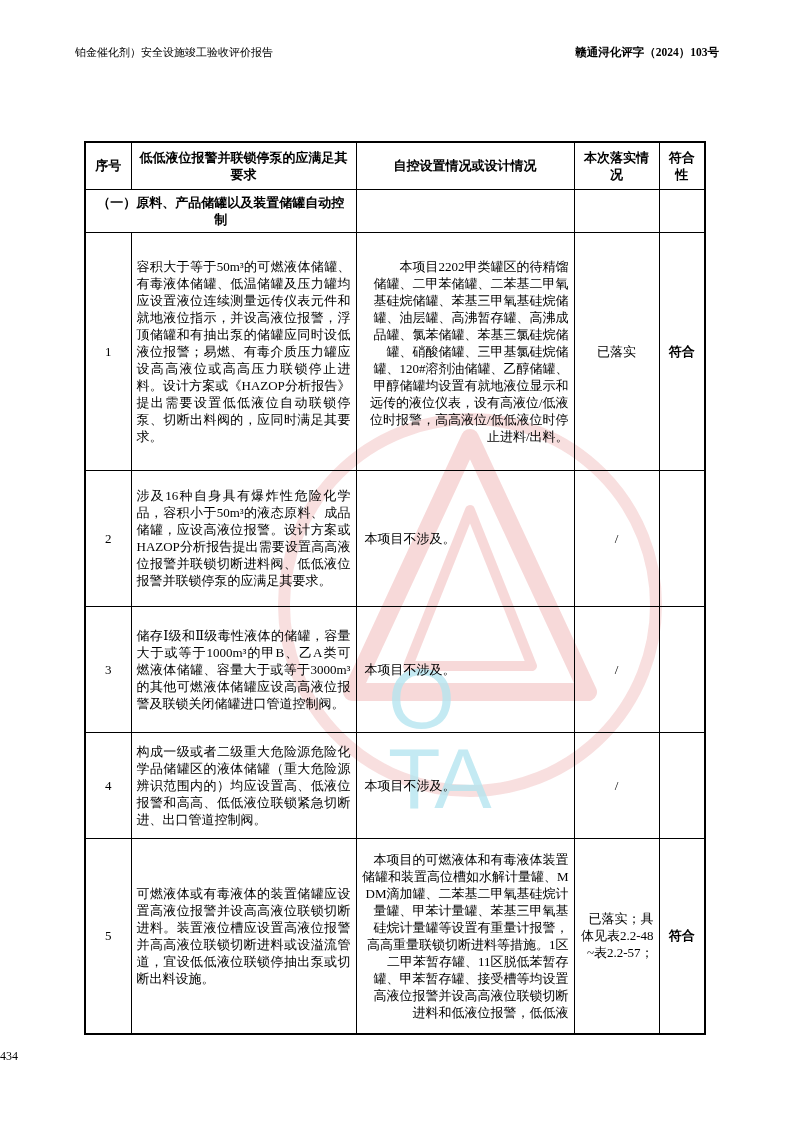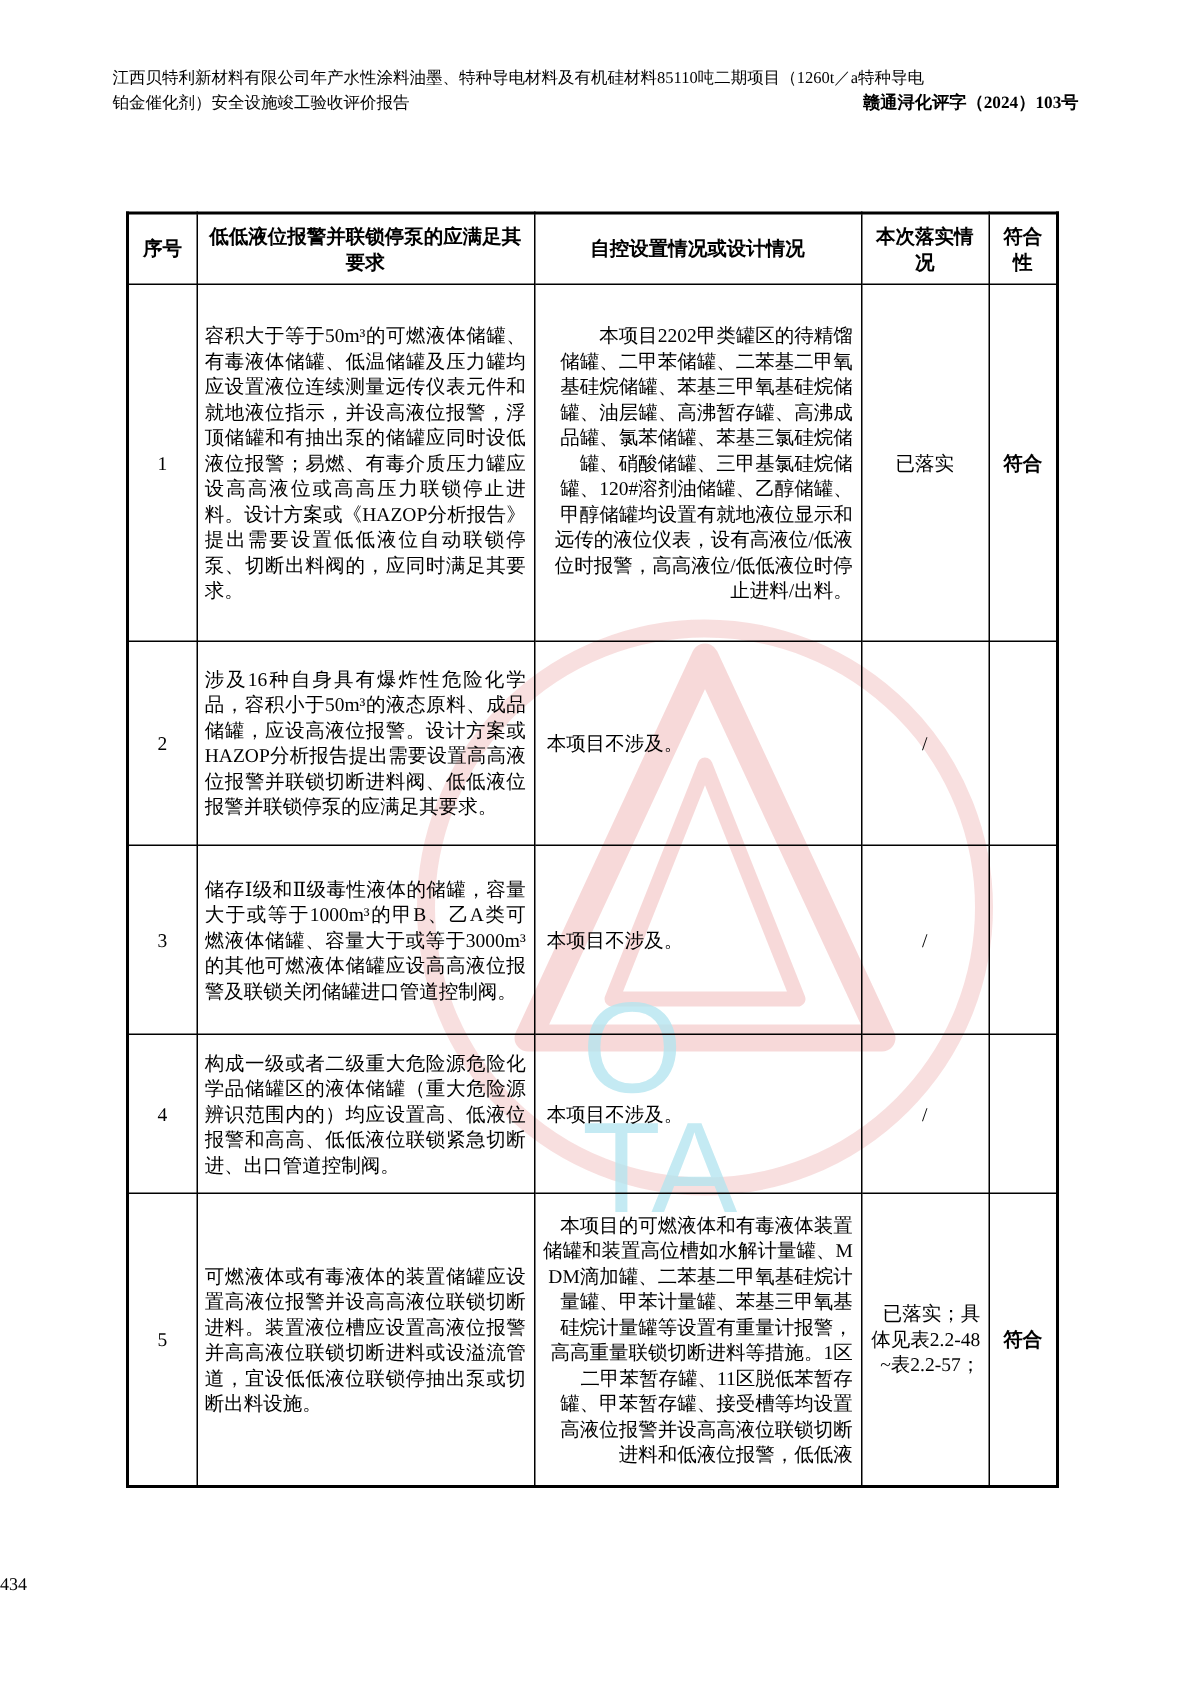--- a/index.html
+++ b/index.html
@@ -78,21 +78,20 @@
     <g opacity="0.45">
       <circle cx="200" cy="245" r="186" fill="none" stroke="#f0b9b9" stroke-width="12"></circle>
       <path d="M200 78 L318 332 L82 332 Z" fill="none" stroke="#eeacac" stroke-width="18" stroke-linejoin="round"></path>
       <path d="M200 150 L262 306 L138 306 Z" fill="none" stroke="#eeacac" stroke-width="10" stroke-linejoin="round"></path>
       <text x="118" y="368" font-size="86" font-family="Liberation Sans, sans-serif" fill="#5cc6dc" opacity="0.8">O</text>
       <text x="118" y="448" font-size="86" font-family="Liberation Sans, sans-serif" fill="#5cc6dc" opacity="0.8">TA</text>
     </g>
   </svg>
 
   <div class="header">
-    <div class="h-line">江西贝特利新材料有限公司年产水性涂料油墨、特种导电材料及有机硅材料85110吨二期项目（1260t／a特种导电</div>
     <div class="h-line3">
       <span>铂金催化剂）安全设施竣工验收评价报告</span>
       <span class="docnum">赣通浔化评字（2024）103号</span>
     </div>
   </div>
 
   <table class="reqs">
     <colgroup>
       <col style="width:46px">
         <col style="width:225px">
@@ -103,20 +102,26 @@
     <thead>
       <tr class="r-head">
         <th>序号</th>
         <th>低低液位报警并联锁停泵的应满足其要求</th>
         <th>自控设置情况或设计情况</th>
         <th>本次落实情况</th>
         <th>符合性</th>
       </tr>
     </thead>
     <tbody>
+      <tr class="r-sect">
+        <td class="section-cell" colspan="2">（一）原料、产品储罐以及装置储罐自动控制</td>
+        <td></td>
+        <td></td>
+        <td></td>
+      </tr>
 
       <tr class="r1">
         <td class="no">1</td>
         <td class="clause">容积大于等于50m³的可燃液体储罐、有毒液体储罐、低温储罐及压力罐均应设置液位连续测量远传仪表元件和就地液位指示，并设高液位报警，浮顶储罐和有抽出泵的储罐应同时设低液位报警；易燃、有毒介质压力罐应设高高液位或高高压力联锁停止进料。设计方案或《HAZOP分析报告》提出需要设置低低液位自动联锁停泵、切断出料阀的，应同时满足其要求。</td>
         <td class="design indent">本项目2202甲类罐区的待精馏储罐、二甲苯储罐、二苯基二甲氧基硅烷储罐、苯基三甲氧基硅烷储罐、油层罐、高沸暂存罐、高沸成品罐、氯苯储罐、苯基三氯硅烷储罐、硝酸储罐、三甲基氯硅烷储罐、120#溶剂油储罐、乙醇储罐、甲醇储罐均设置有就地液位显示和远传的液位仪表，设有高液位/低液位时报警，高高液位/低低液位时停止进料/出料。</td>
         <td class="impl">已落实</td>
         <td class="conf">符合</td>
       </tr>
 
       <tr class="r2">

